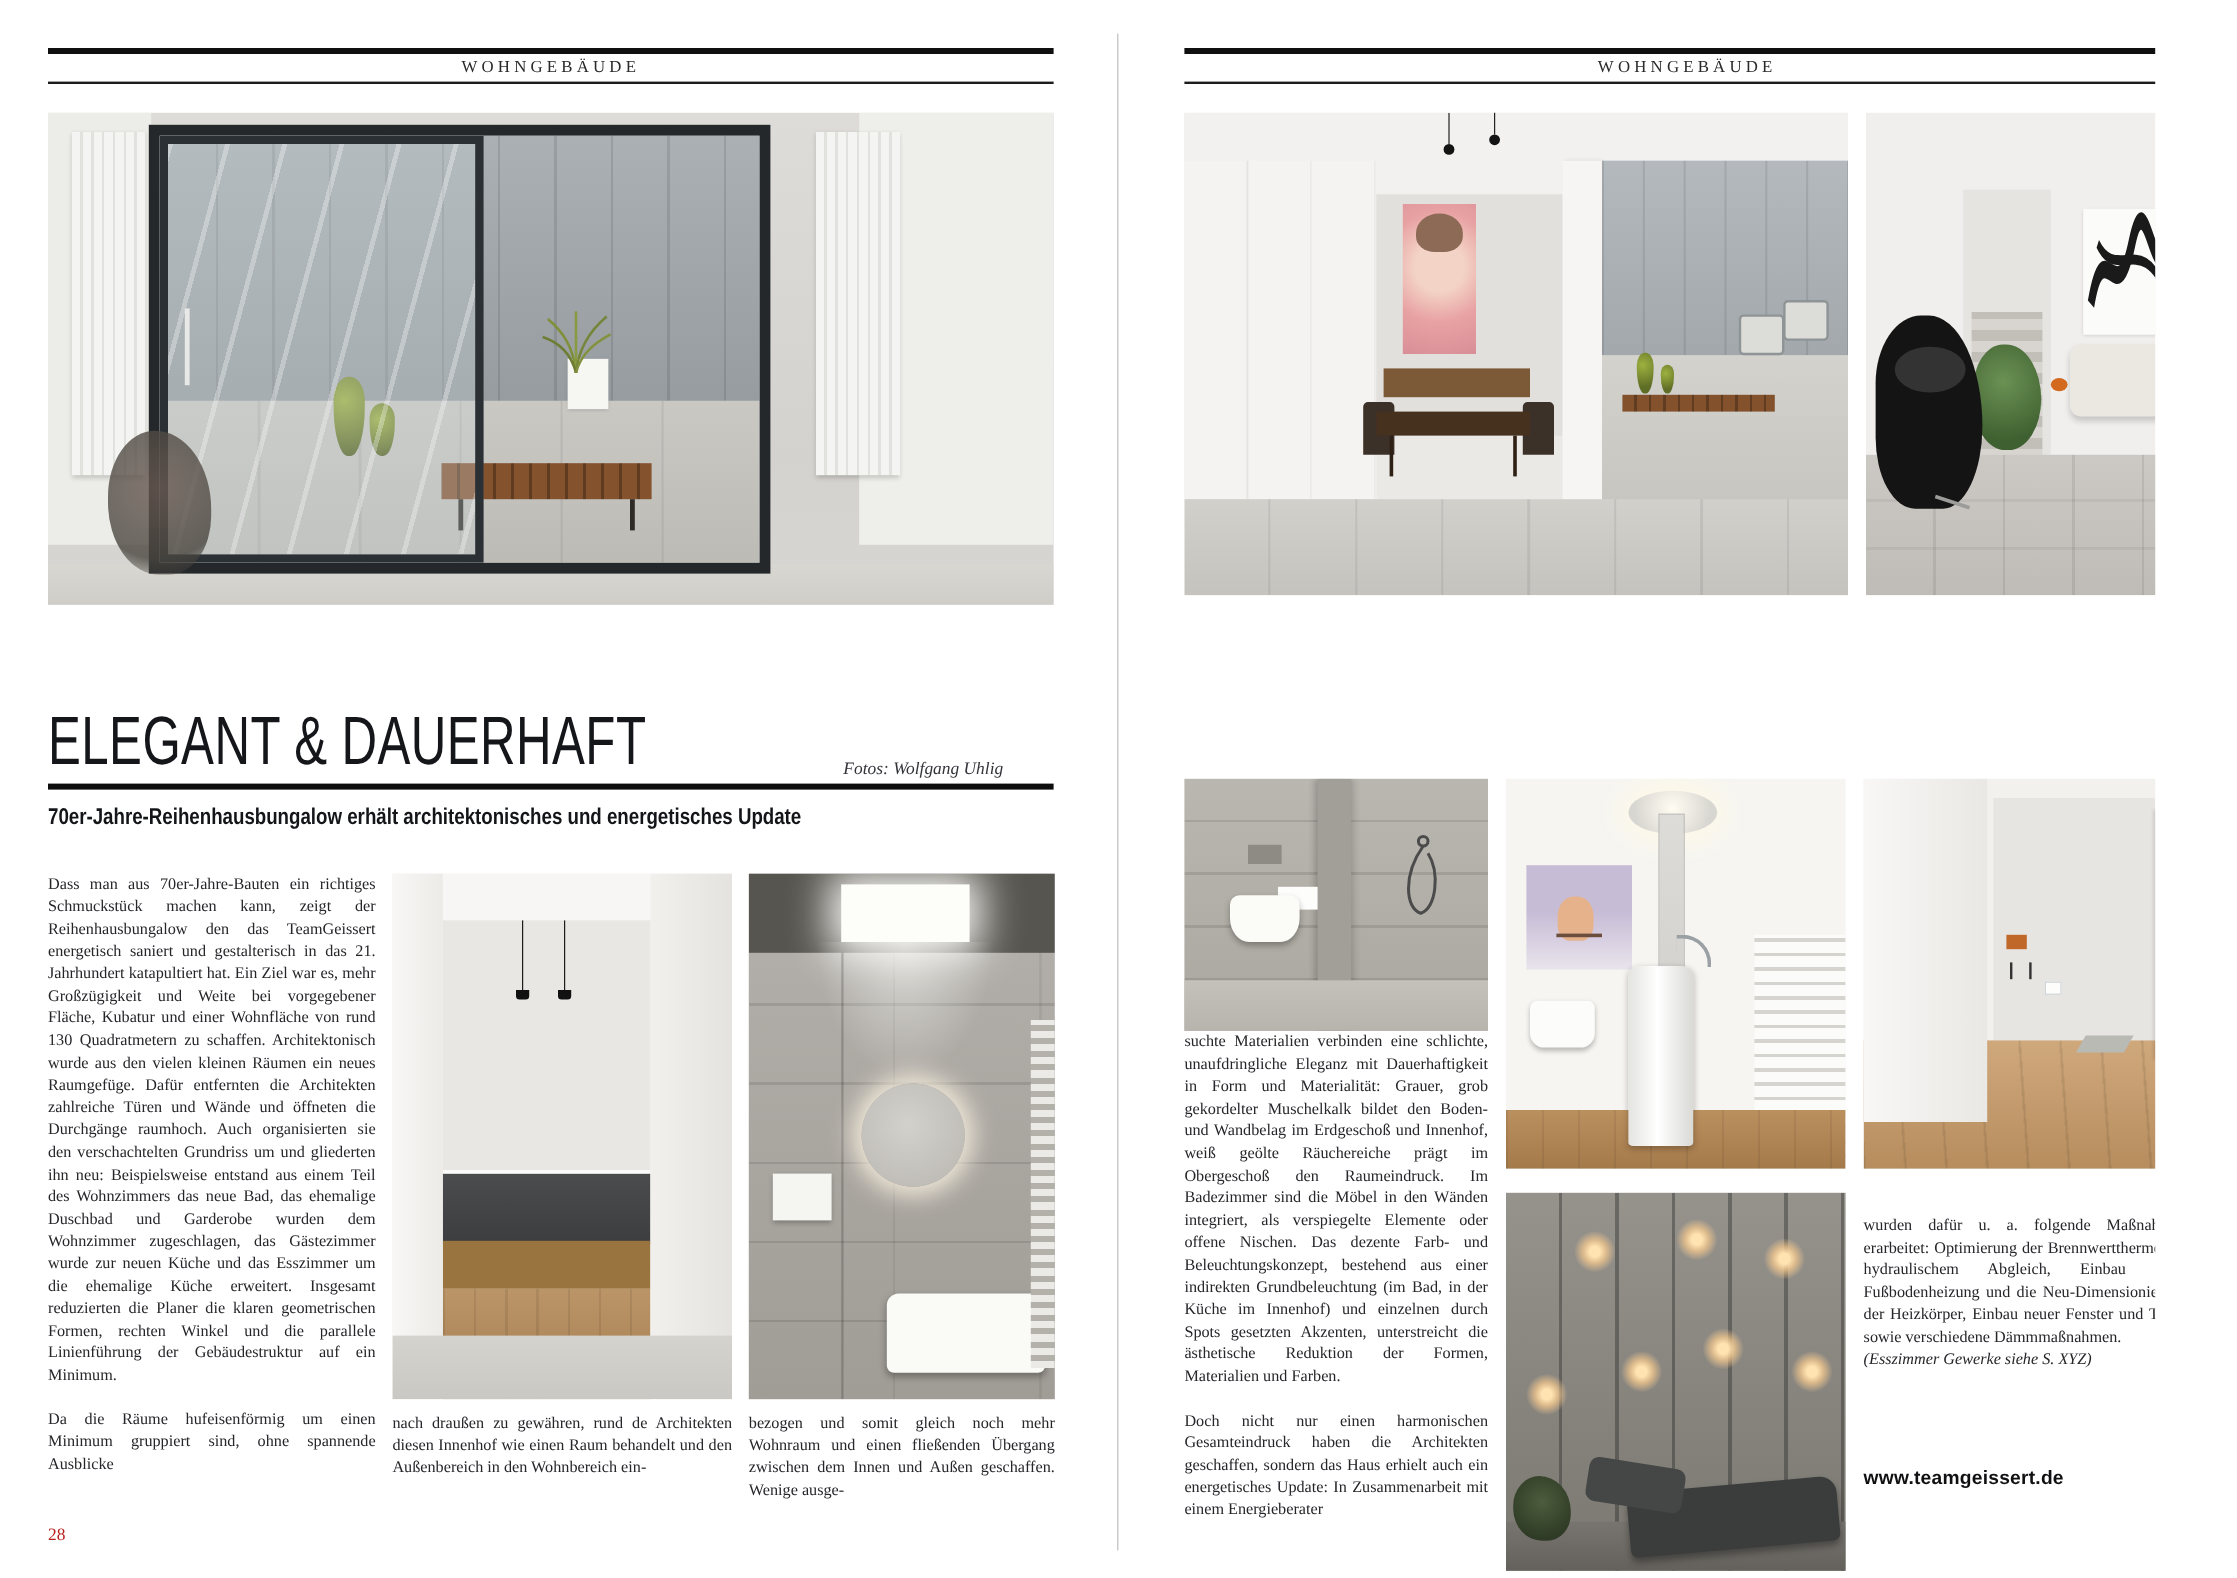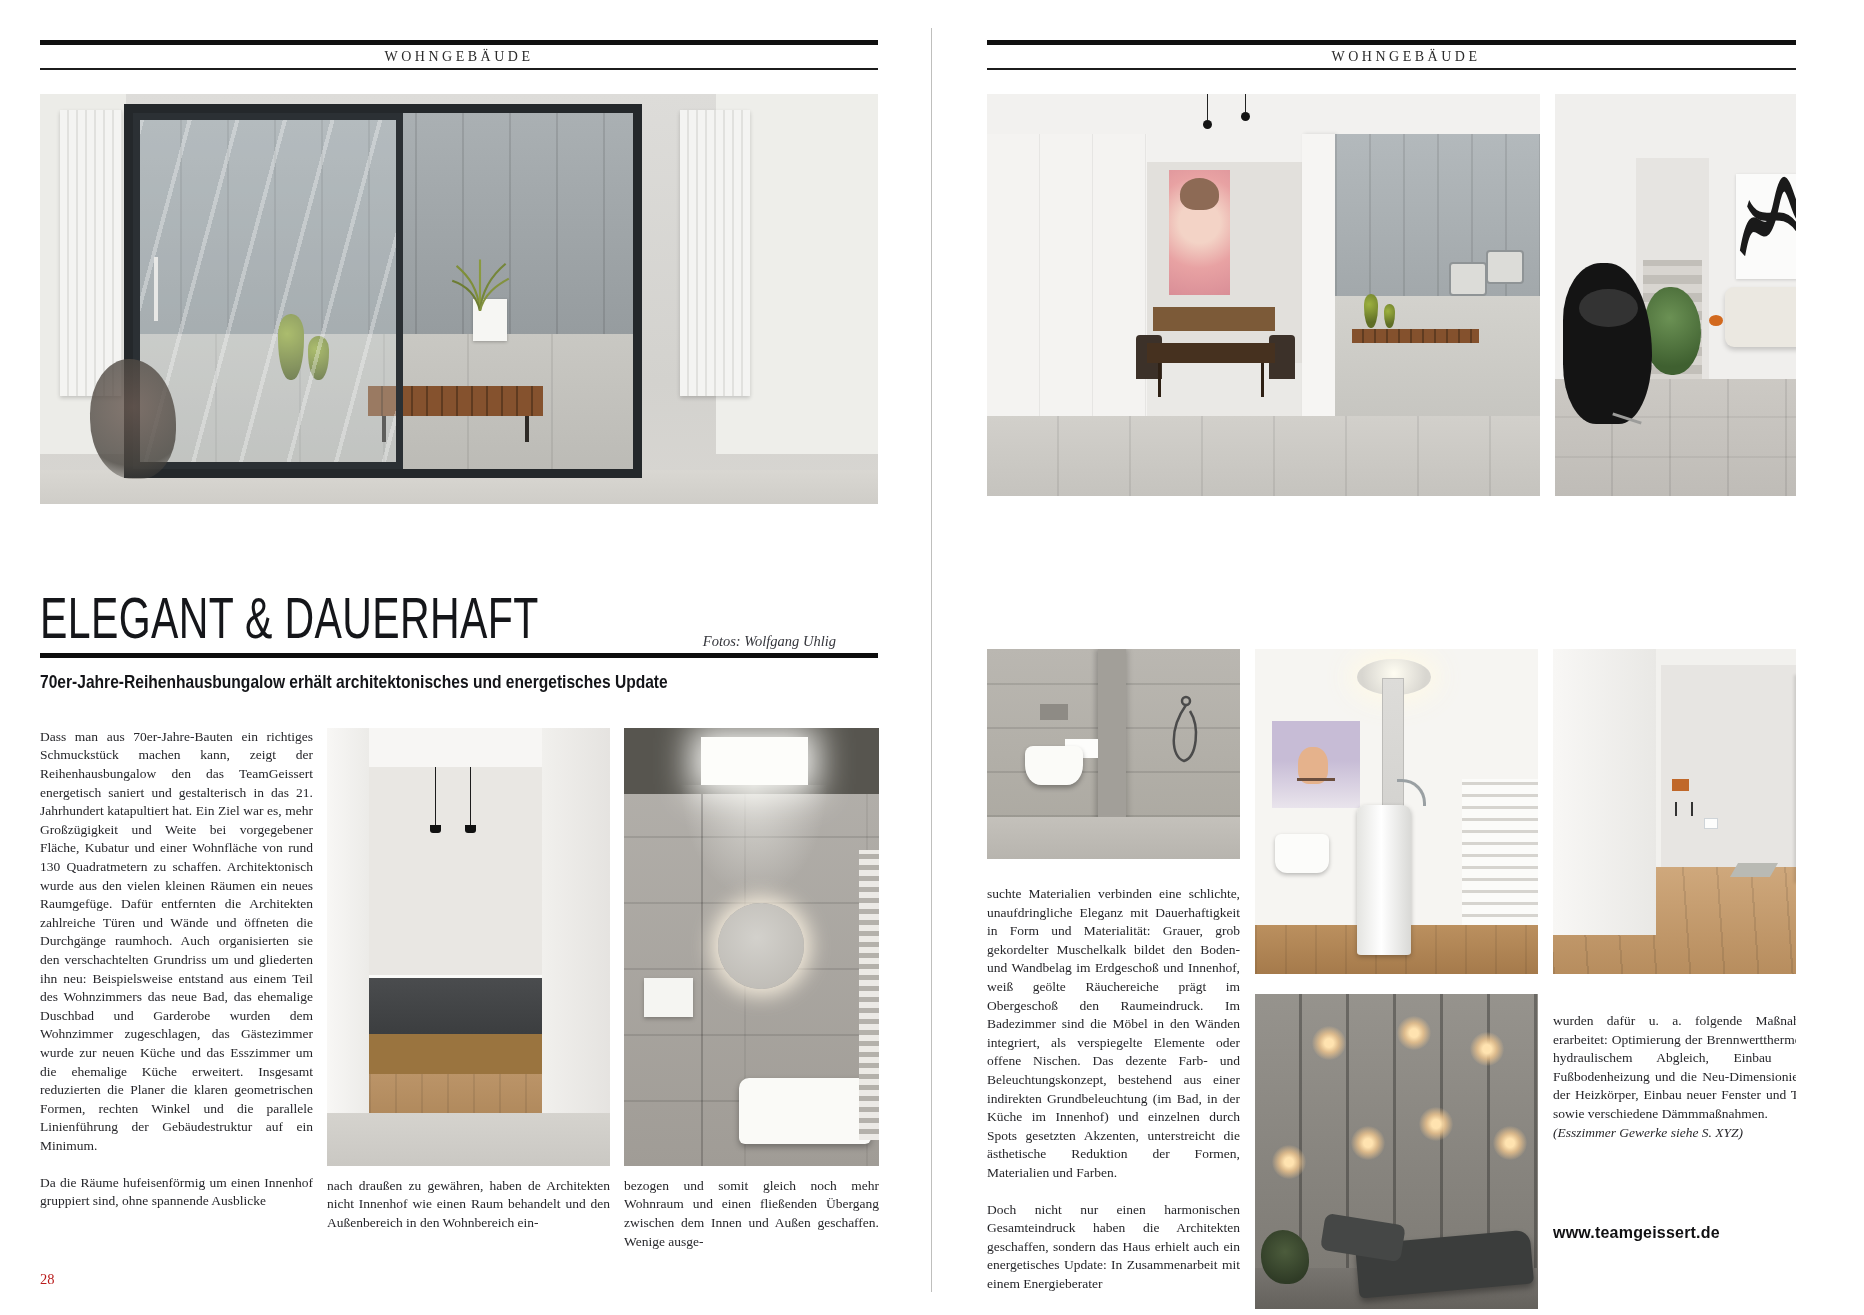--- a/index.html
+++ b/index.html
@@ -276,37 +276,37 @@
     <div class="headline-block">
       <h1 class="headline">ELEGANT &amp; DAUERHAFT</h1>
       <div class="credit">Fotos: Wolfgang Uhlig</div>
       <div class="rule-heavy"></div>
     </div>
     <div class="subtitle">70er-Jahre-Reihenhausbungalow erhält architektonisches und energetisches Update</div>
 
     <div class="cols">
       <div class="bodytext" style="width:273px;flex:none;">
         <p>Dass man aus 70er-Jahre-Bauten ein richtiges Schmuckstück machen kann, zeigt der Reihenhausbungalow den das TeamGeissert energetisch saniert und gestalterisch in das 21. Jahrhundert katapultiert hat. Ein Ziel war es, mehr Großzügigkeit und Weite bei vorgegebener Fläche, Kubatur und einer Wohnfläche von rund 130 Quadratmetern zu schaffen. Architektonisch wurde aus den vielen kleinen Räumen ein neues Raumgefüge. Dafür entfernten die Architekten zahlreiche Türen und Wände und öffneten die Durchgänge raumhoch. Auch organisierten sie den verschachtelten Grundriss um und gliederten ihn neu: Beispielsweise entstand aus einem Teil des Wohnzimmers das neue Bad, das ehemalige Duschbad und Garderobe wurden dem Wohnzimmer zugeschlagen, das Gästezimmer wurde zur neuen Küche und das Esszimmer um die ehemalige Küche erweitert. Insgesamt reduzierten die Planer die klaren geometrischen Formen, rechten Winkel und die parallele Linienführung der Gebäudestruktur auf ein Minimum.</p>
-        <p>Da die Räume hufeisenförmig um einen Innenhof gruppiert sind, ohne spannende Ausblicke</p>
+        <p>Da die Räume hufeisenförmig um einen Minimum gruppiert sind, ohne spannende Ausblicke</p>
       </div>
       <div style="width:283px;flex:none;">
         <div class="photo ph-col2" aria-label="Blick durch raumhohe Öffnung in die Küche">
           <div class="k-ceiling"></div>
           <div class="k-inner">
             <div class="k-counter"></div>
             <div class="k-wood"></div>
             <div class="k-floor"></div>
             <div class="k-pendant k-p1"></div>
             <div class="k-pendant k-p2"></div>
           </div>
           <div class="k-jamb-l"></div>
           <div class="k-jamb-r"></div>
           <div class="k-fg-floor"></div>
         </div>
-        <div class="bodytext caption">nach draußen zu gewähren, haben de Architekten nicht Innenhof wie einen Raum behandelt und den Außenbereich in den Wohnbereich ein-</div>
+        <div class="bodytext caption">nach draußen zu gewähren, rund de Architekten diesen Innenhof wie einen Raum behandelt und den Außenbereich in den Wohnbereich ein-</div>
       </div>
       <div style="width:255px;flex:none;">
         <div class="photo ph-col3" aria-label="Bad mit Oberlicht, rundem Spiegel und Badewanne">
           <div class="b-joints"></div>
           <div class="b-ceiling"></div>
           <div class="b-skylight"></div>
           <div class="b-glow"></div>
           <div class="b-corner"></div>
           <div class="b-mirror"></div>
           <div class="b-sink"></div>
@@ -372,21 +372,21 @@
           <div class="p1-div"></div>
           <div class="p1-flush"></div>
           <div class="p1-win"></div>
           <div class="p1-toilet"></div>
           <svg class="p1-hose" viewBox="0 0 42 76">
             <circle cx="23" cy="6" r="4" fill="none" stroke="#4b4b4b" stroke-width="2.5"></circle>
             <path d="M23 10 C 6 34, 8 62, 21 66 C 34 62, 37 32, 27 16" stroke="#4b4b4b" stroke-width="2.5" fill="none"></path>
           </svg>
           <div class="p1-floor"></div>
         </div>
-        <div class="bodytext" style="margin-top:26px;">
+        <div class="bodytext" style="">
           <p>suchte Materialien verbinden eine schlichte, unaufdringliche Eleganz mit Dauerhaftigkeit in Form und Materialität: Grauer, grob gekordelter Muschelkalk bildet den Boden- und Wandbelag im Erdgeschoß und Innenhof, weiß geölte Räuchereiche prägt im Obergeschoß den Raumeindruck. Im Badezimmer sind die Möbel in den Wänden integriert, als verspiegelte Elemente oder offene Nischen. Das dezente Farb- und Beleuchtungskonzept, bestehend aus einer indirekten Grundbeleuchtung (im Bad, in der Küche im Innenhof) und einzelnen durch Spots gesetzten Akzenten, unterstreicht die ästhetische Reduktion der Formen, Materialien und Farben.</p>
           <p>Doch nicht nur einen harmonischen Gesamteindruck haben die Architekten geschaffen, sondern das Haus erhielt auch ein energetisches Update: In Zusammenarbeit mit einem Energieberater</p>
         </div>
       </div>
 
       <div style="width:283px;flex:none;">
         <div class="photo ph-p2" aria-label="Gäste-WC mit Kunstwerk und Säulenwaschbecken">
           <div class="p2-lamp"></div>
           <div class="p2-art"></div>
           <div class="p2-mirror"></div>

